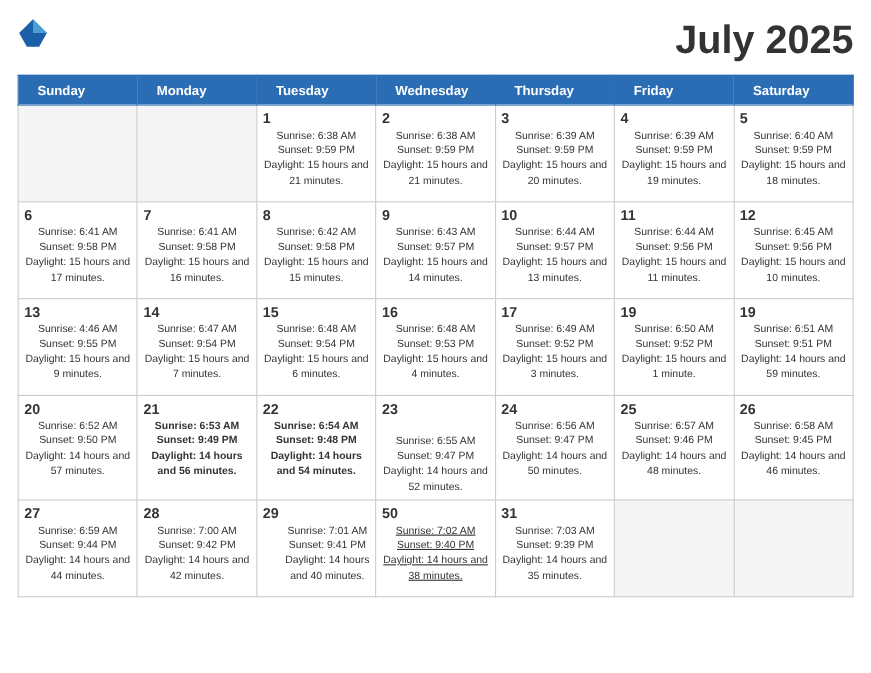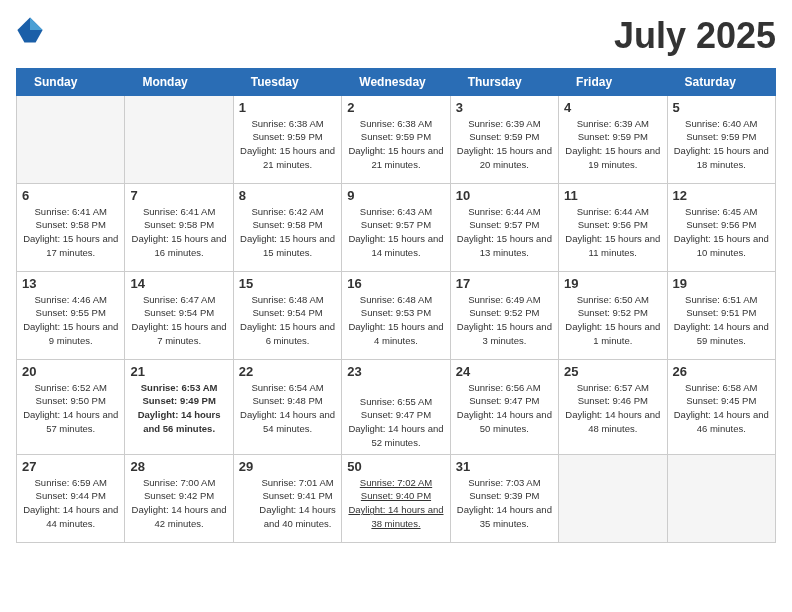--- a/index.html
+++ b/index.html
@@ -236,21 +236,21 @@
 Daylight: 14 hours and 57 minutes.</div>
         </td>
         <td>
           <span class="day-num">21</span>
           <div class="cell-info" style="white-space: pre-line; font-weight: bold;">Sunrise: 6:53 AM
 Sunset: 9:49 PM
 Daylight: 14 hours and 56 minutes.</div>
         </td>
         <td>
           <span class="day-num">22</span>
-          <div class="cell-info" style="white-space: pre-line;">Sunrise: 6:54 AM
+          <div class="cell-info" style="white-space: pre-line; font-weight: bold;">Sunrise: 6:54 AM
 Sunset: 9:48 PM
 Daylight: 14 hours and 54 minutes.</div>
         </td>
         <td>
           <span class="day-num">23</span>
           <div class="cell-info" style="white-space: pre-line; margin-top: 16px;">Sunrise: 6:55 AM
 Sunset: 9:47 PM
 Daylight: 14 hours and 52 minutes.</div>
         </td>
         <td>

